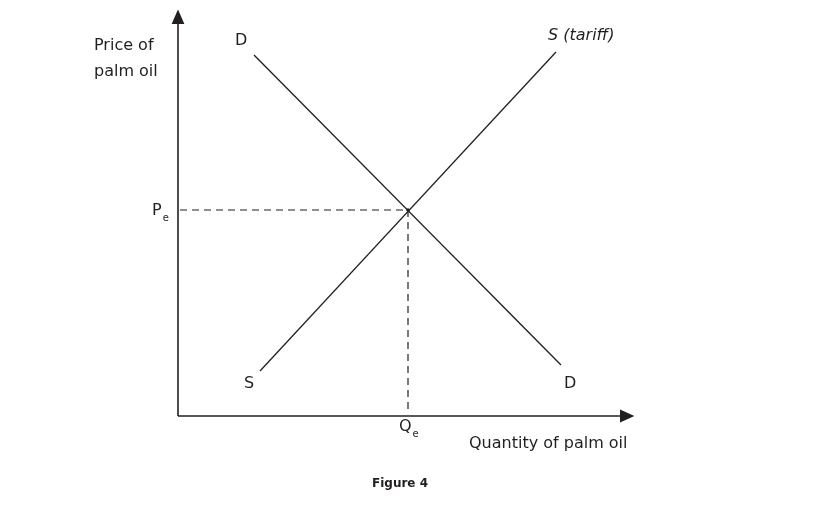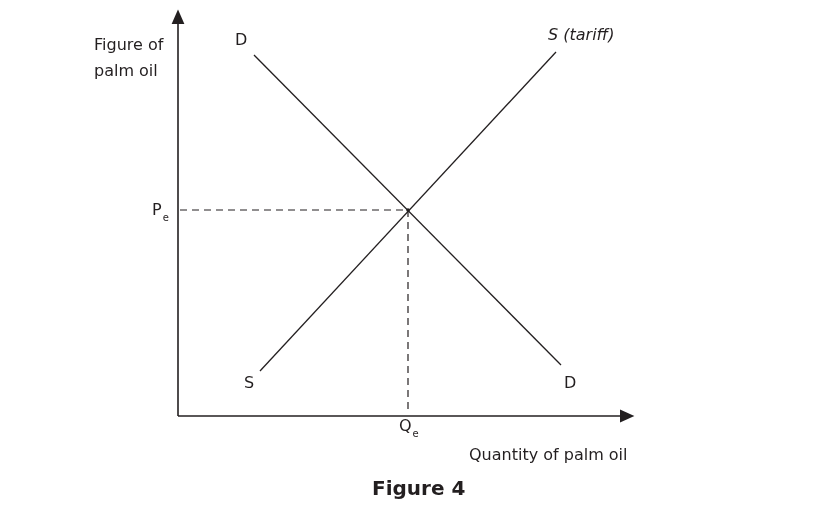--- a/index.html
+++ b/index.html
@@ -1,21 +1,21 @@
 <!DOCTYPE html>
 <html><head>
   <meta charset="utf-8">
   <style>
     html, body { margin: 0; padding: 0; background: #ffffff; }
     body { width: 833px; height: 512px; position: relative; overflow: hidden;
            font-family: "DejaVu Sans", "Liberation Sans", sans-serif; color: #231f20; }
     svg { position: absolute; left: 0; top: 0; }
     .lbl { position: absolute; font-size: 16px; line-height: 20px; white-space: nowrap; }
     .sub { font-size: 10px; position: relative; top: 6px; margin-left: 1px; }
-    .caption { position: absolute; font-weight: bold; font-size: 20px; }
+    .caption { position: absolute; font-weight: bold; font-size: 12px; }
   </style>
 </head>
 <body>
 
 <svg width="833" height="512" viewBox="0 0 833 512">
   <defs>
     <marker id="arrow" markerWidth="10" markerHeight="10" refX="5" refY="5" orient="auto">
       <path d="M0,1 L9,5 L0,9 Z" fill="#231f20"></path>
     </marker>
   </defs>
@@ -26,30 +26,30 @@
 
   <line x1="254" y1="55" x2="561" y2="365" stroke="#231f20" stroke-width="1.3"></line>
 
   <line x1="260" y1="371" x2="556" y2="52" stroke="#231f20" stroke-width="1.3"></line>
 
   <line x1="180" y1="210" x2="408" y2="210" stroke="#231f20" stroke-width="1.2" stroke-dasharray="7,5"></line>
   <line x1="408" y1="210" x2="408" y2="414" stroke="#231f20" stroke-width="1.2" stroke-dasharray="7,5"></line>
   <circle cx="408" cy="210" r="1.8" fill="#231f20"></circle>
 </svg>
 
-<div class="lbl" style="left:94px; top:35px;">Figure of</div>
+<div class="lbl" style="left:94px; top:35px;">Price of</div>
 <div class="lbl" style="left:94px; top:61px;text-align:right;">palm oil</div>
 
 <div class="lbl" style="left:235px; top:30px;">D</div>
 <div class="lbl" style="left:548px; top:25px;font-style:italic;">S (tariff)</div>
 <div class="lbl" style="left:244px; top:373px;">S</div>
 <div class="lbl" style="left:564px; top:373px;">D</div>
 
 <div class="lbl" style="left:152px; top:200px;text-align:right;">
   <span>P</span><span class="sub">e</span>
 </div>
 <div class="lbl" style="left:399px; top:416px;">
   <span>Q</span><span class="sub">e</span>
 </div>
 
-<div class="lbl" style="left:469px; top:433px;margin-top:12px;">Quantity of palm oil</div>
+<div class="lbl" style="left:469px; top:433px;">Quantity of palm oil</div>
 
 <div class="caption" style="left:372px; top:476px;">Figure 4</div>
 
 </body></html>

